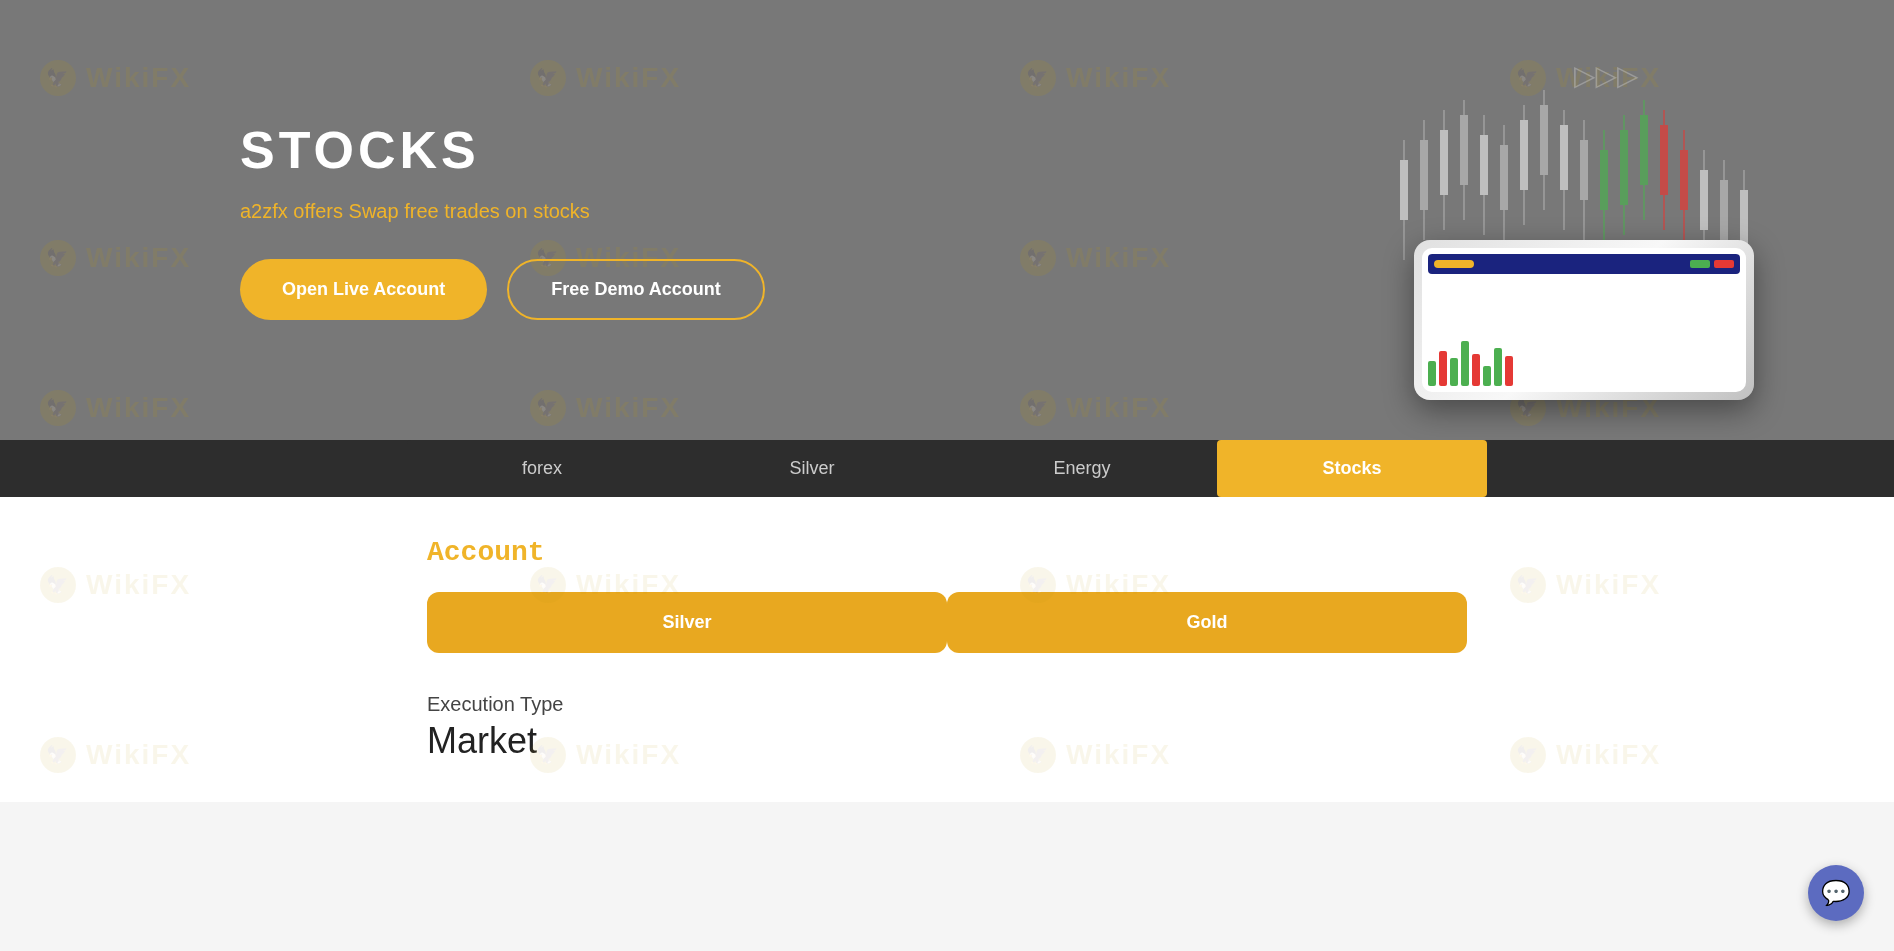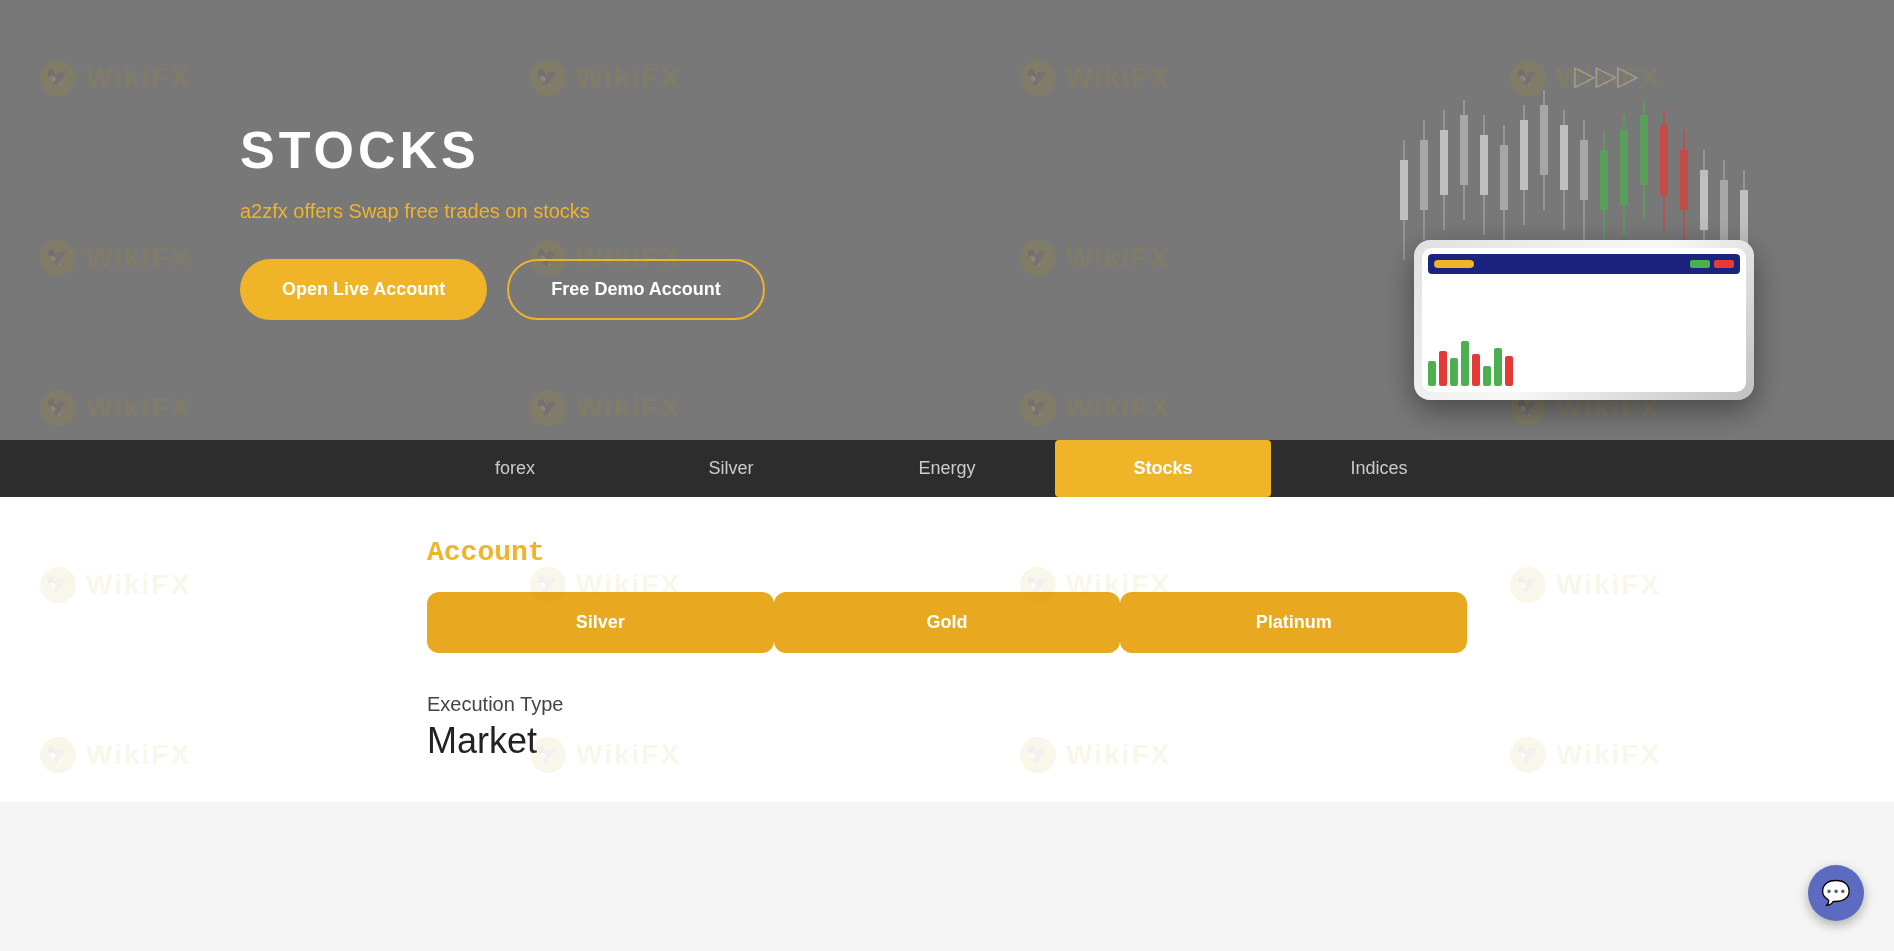--- a/index.html
+++ b/index.html
@@ -391,21 +391,20 @@
     </div>
   </div>
 </div>
 
 <div class="nav-bar">
   <div class="nav-tabs">
     <button class="nav-tab">forex</button>
     <button class="nav-tab">Silver</button>
     <button class="nav-tab">Energy</button>
     <button class="nav-tab active">Stocks</button>
-    <button class="nav-tab">Indices</button>
   </div>
 </div>
 
 <div class="main-content">
 
   <div style="position:relative;">
     <div class="wm-row" style="left:40px;top:30px;opacity:0.08;color:#b8960a;">
       <div style="width:36px;height:36px;border-radius:50%;background:#b8960a;display:flex;align-items:center;justify-content:center;font-size:18px;color:#fff;">🦅</div>
       <span style="font-size:28px;font-weight:700;letter-spacing:2px;color:#b8960a;">WikiFX</span>
     </div>
@@ -437,21 +436,20 @@
       <div style="width:36px;height:36px;border-radius:50%;background:#b8960a;display:flex;align-items:center;justify-content:center;font-size:18px;color:#fff;">🦅</div>
       <span style="font-size:28px;font-weight:700;letter-spacing:2px;color:#b8960a;">WikiFX</span>
     </div>
   </div>
 
   <div class="section-wrapper">
     <div class="section-title">Account</div>
     <div class="account-buttons">
       <button class="account-btn">Silver</button>
       <button class="account-btn">Gold</button>
-      <button class="account-btn">Platinum</button>
     </div>
 
     <div class="execution-section">
       <div class="execution-label">Execution Type</div>
       <div class="execution-value">Market</div>
     </div>
   </div>
 </div>
 
 <div class="chat-btn">

